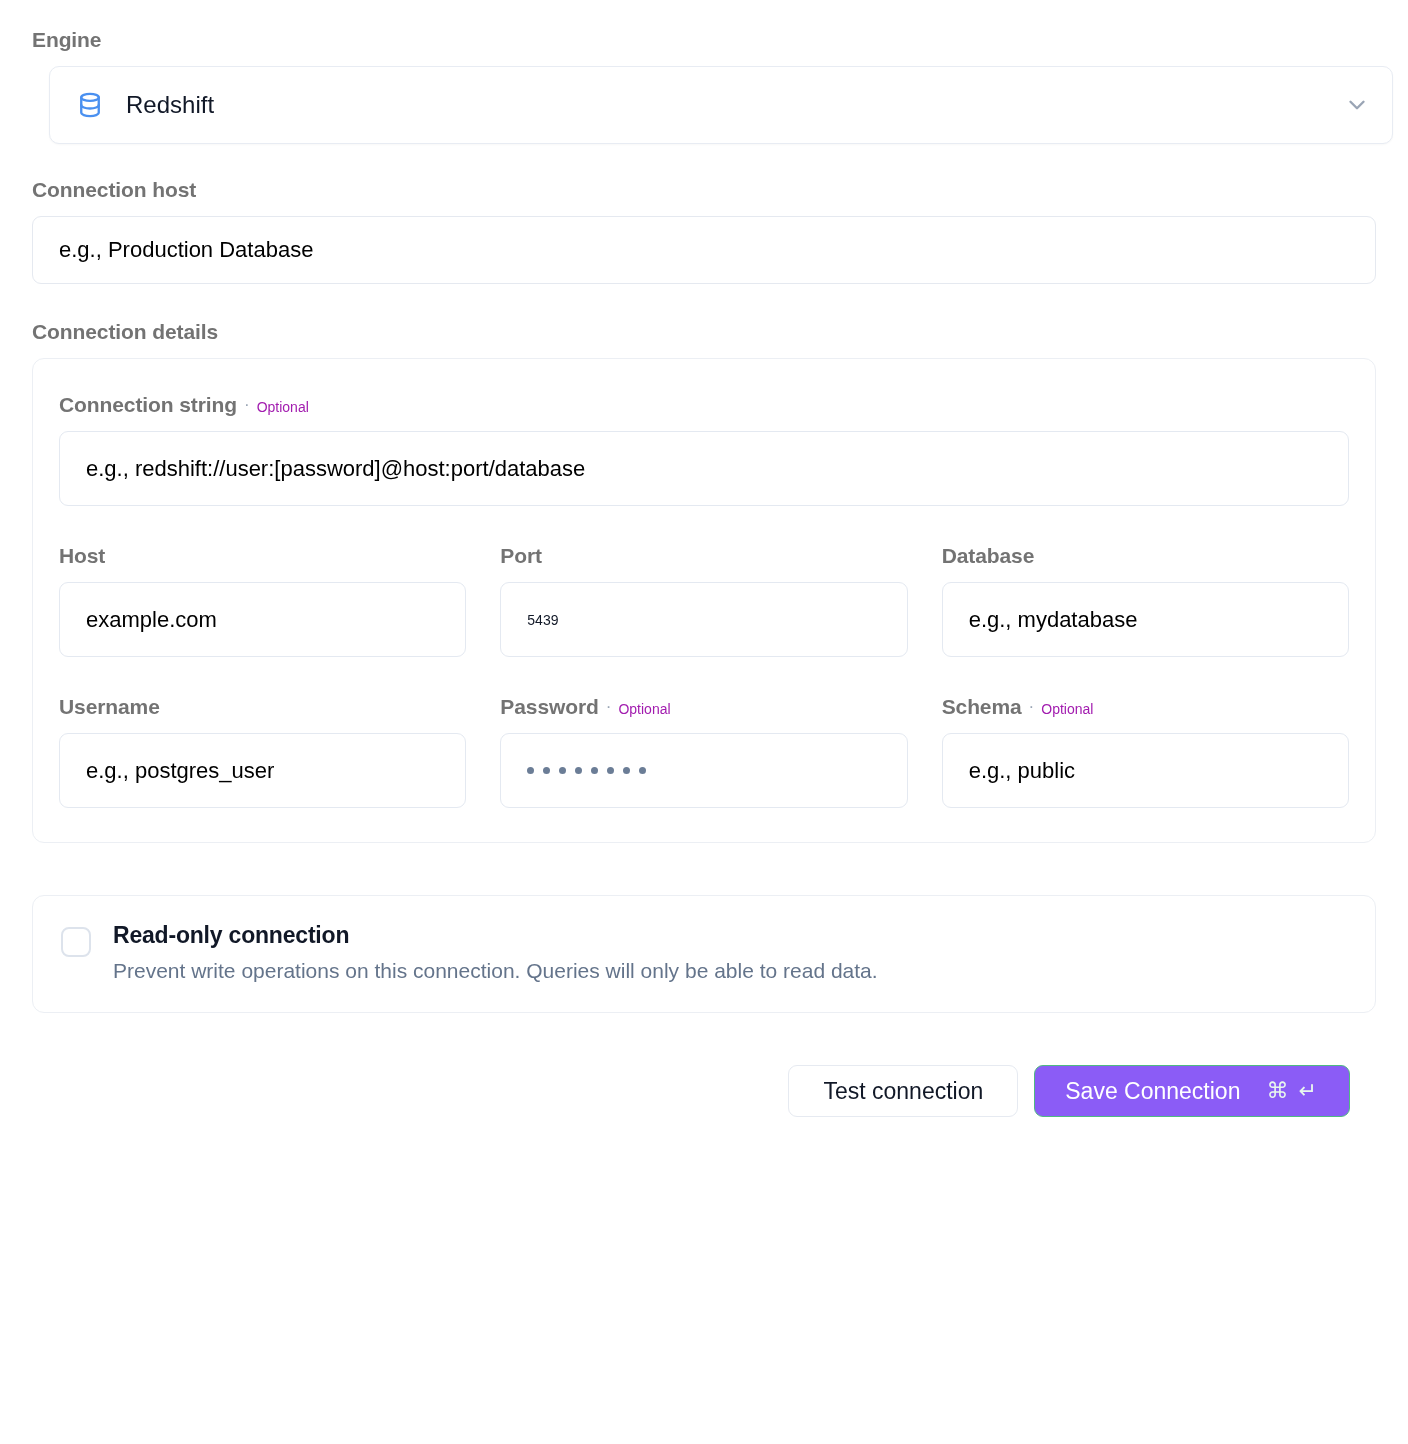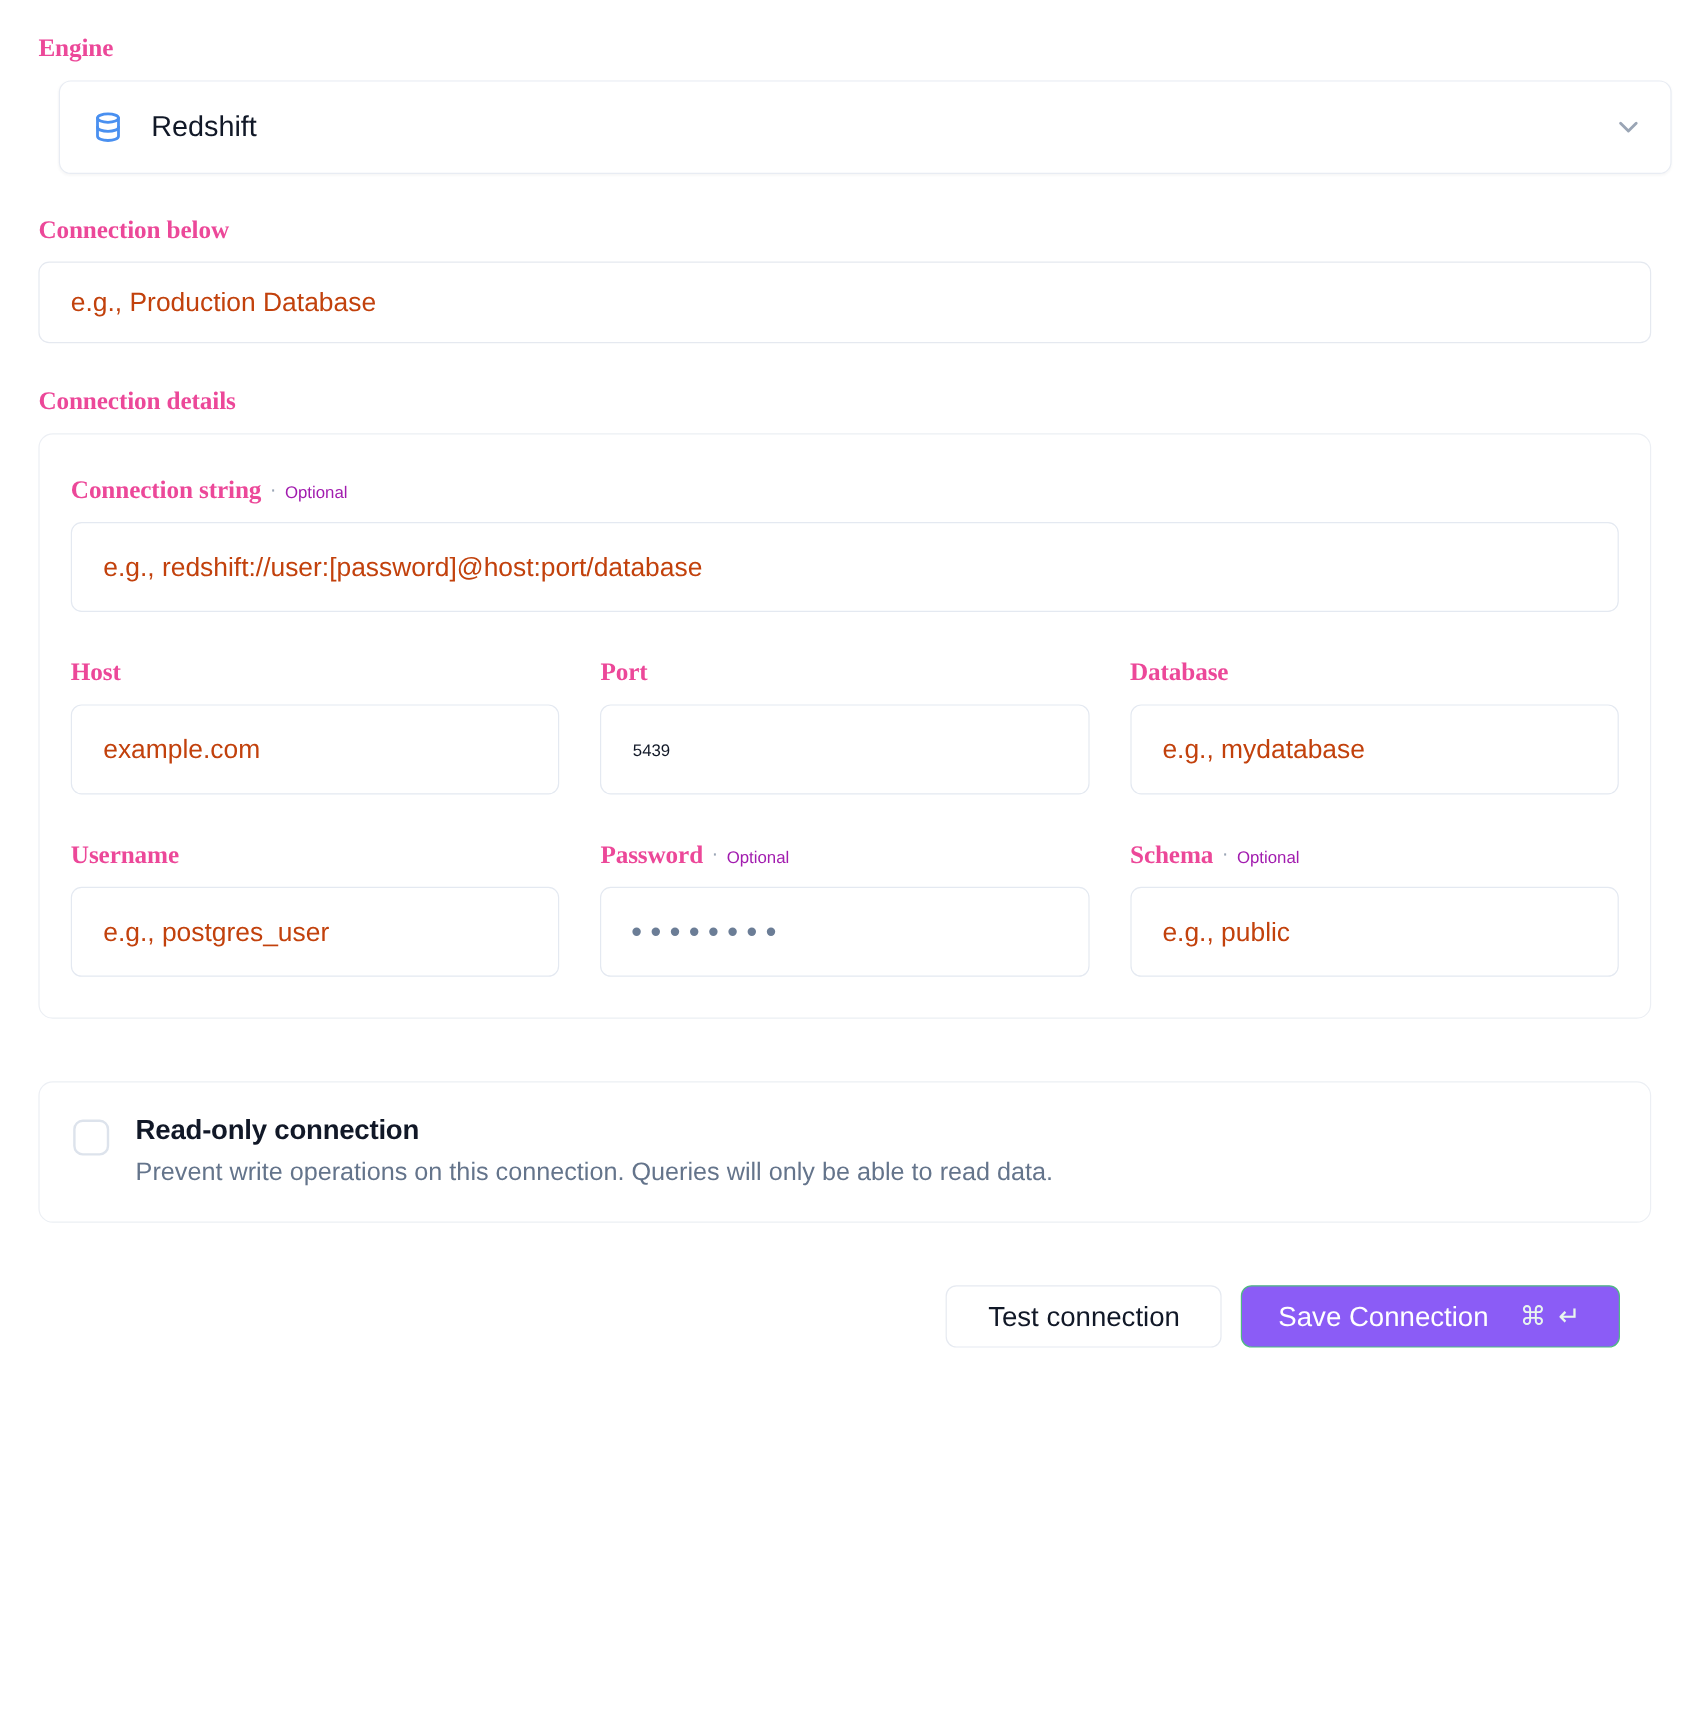--- a/index.html
+++ b/index.html
@@ -18,25 +18,24 @@
     width: 1408px;
     height: 1444px;
     padding: 28px 32px 0 32px;
     position: relative;
   }
 
   
   .field-label {
     font-size: 21px;
     font-weight: 700;
-    color: #ec4899;
+    color: #737373;
     letter-spacing: -0.1px;
     margin: 0 0 14px 0;
     display: block;
-    font-family: Liberation Serif, serif;
   }
   .label-row {
     display: flex;
     align-items: baseline;
     gap: 7px;
     margin: 0 0 14px 0;
   }
   .label-row .field-label { margin: 0; }
   .sep-dot {
     color: #9aa5b5;
@@ -57,21 +56,21 @@
     height: 68px;
     border: 1px solid #e5e9f0;
     border-radius: 9px;
     background: #ffffff;
     display: flex;
     align-items: center;
     padding: 0 26px;
     font-size: 22px;
   }
   .input .placeholder {
-    color: #c2410c;
+    color: #000000;
     font-size: 22px;
   }
   .input .value {
     color: #111827;
     font-size: 14px;
   }
   .input.small { height: 75px; padding: 0 26px; border-color: #e4e9f1; }
 
   
   .select {
@@ -233,21 +232,21 @@
       <span class="sel-text">Redshift</span>
       <span class="chev">
         <svg viewBox="0 0 24 24" width="26" height="26" fill="none" stroke="currentColor" stroke-width="2.2" stroke-linecap="round" stroke-linejoin="round">
           <polyline points="6 9 12 15 18 9"></polyline>
         </svg>
       </span>
     </div>
   </div>
 
   <div class="section name">
-    <span class="field-label">Connection below</span>
+    <span class="field-label">Connection host</span>
     <div class="input">
       <span class="placeholder">e.g., Production Database</span>
     </div>
   </div>
 
   <div>
     <span class="field-label">Connection details</span>
 
     <div class="card">
 

